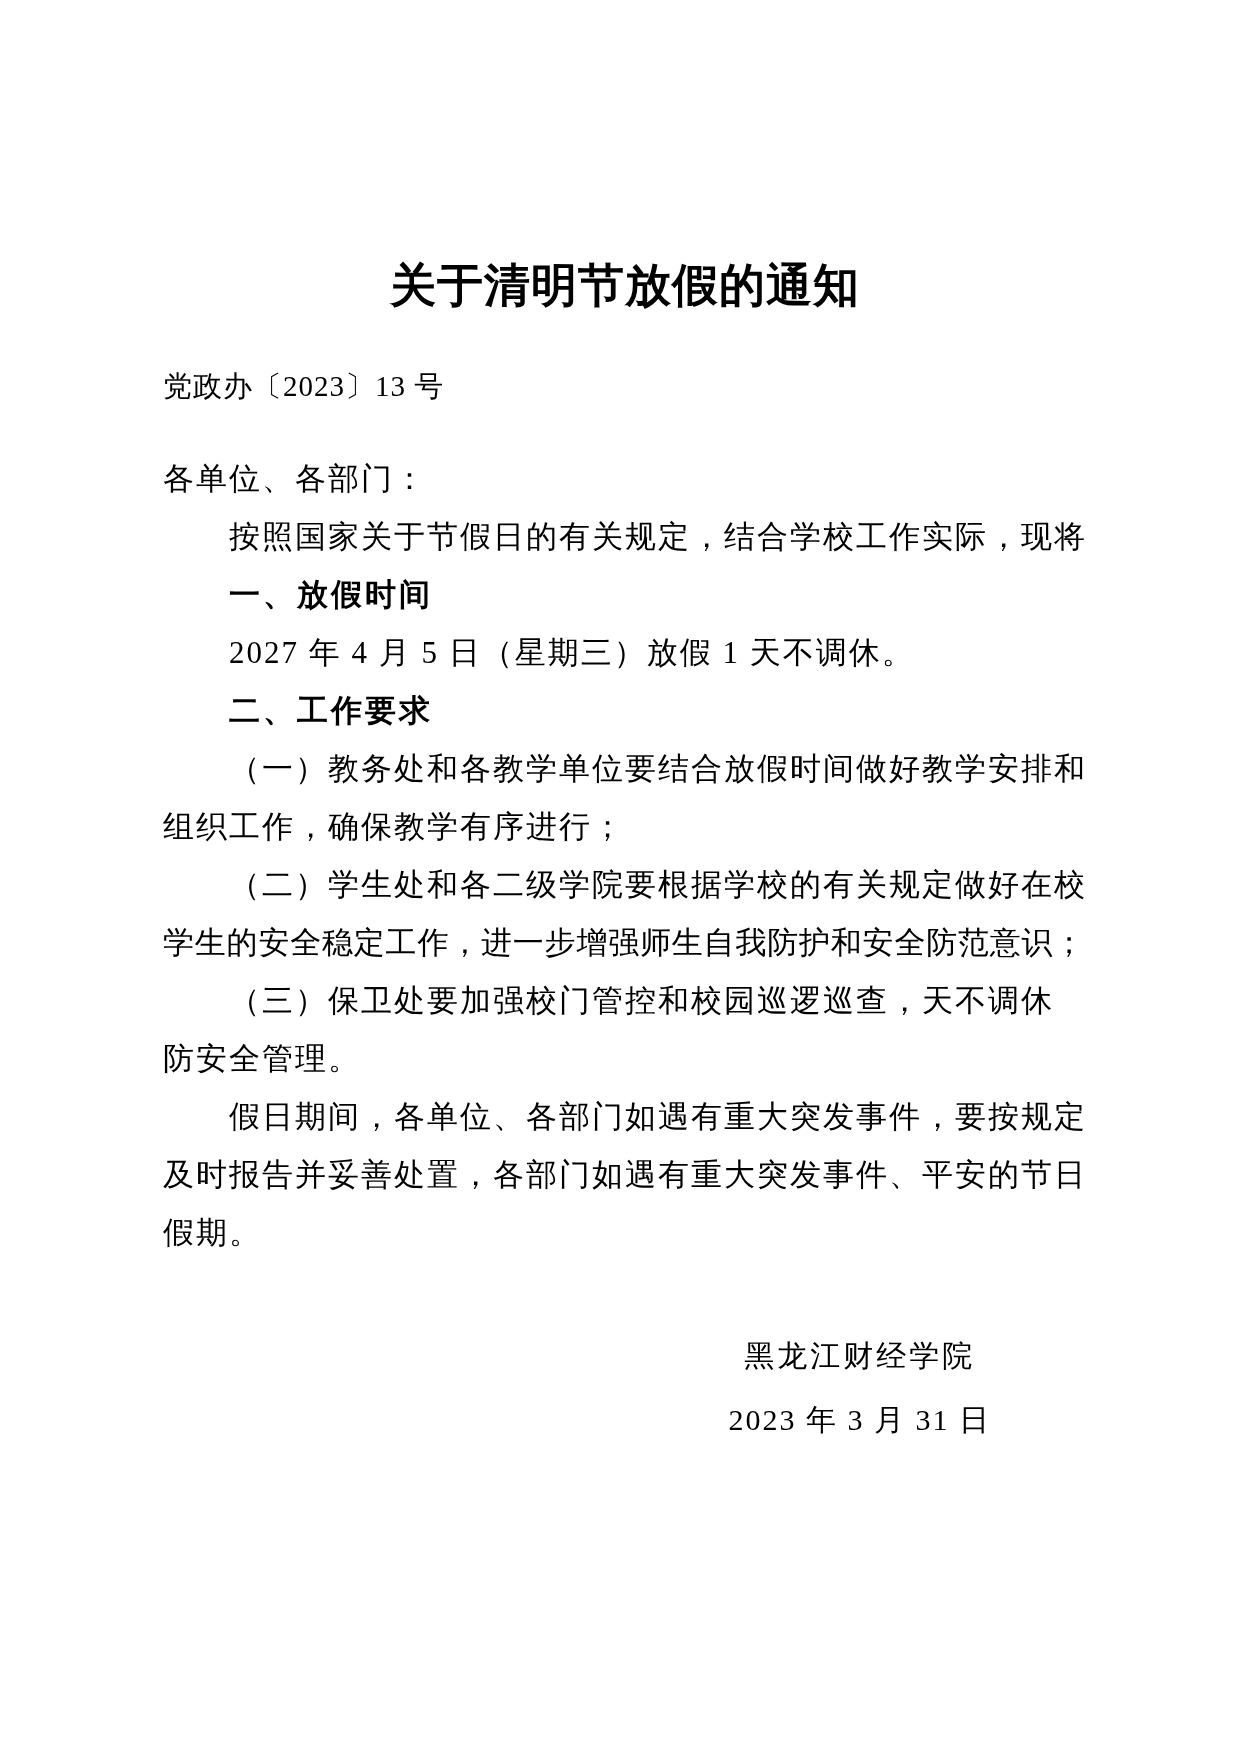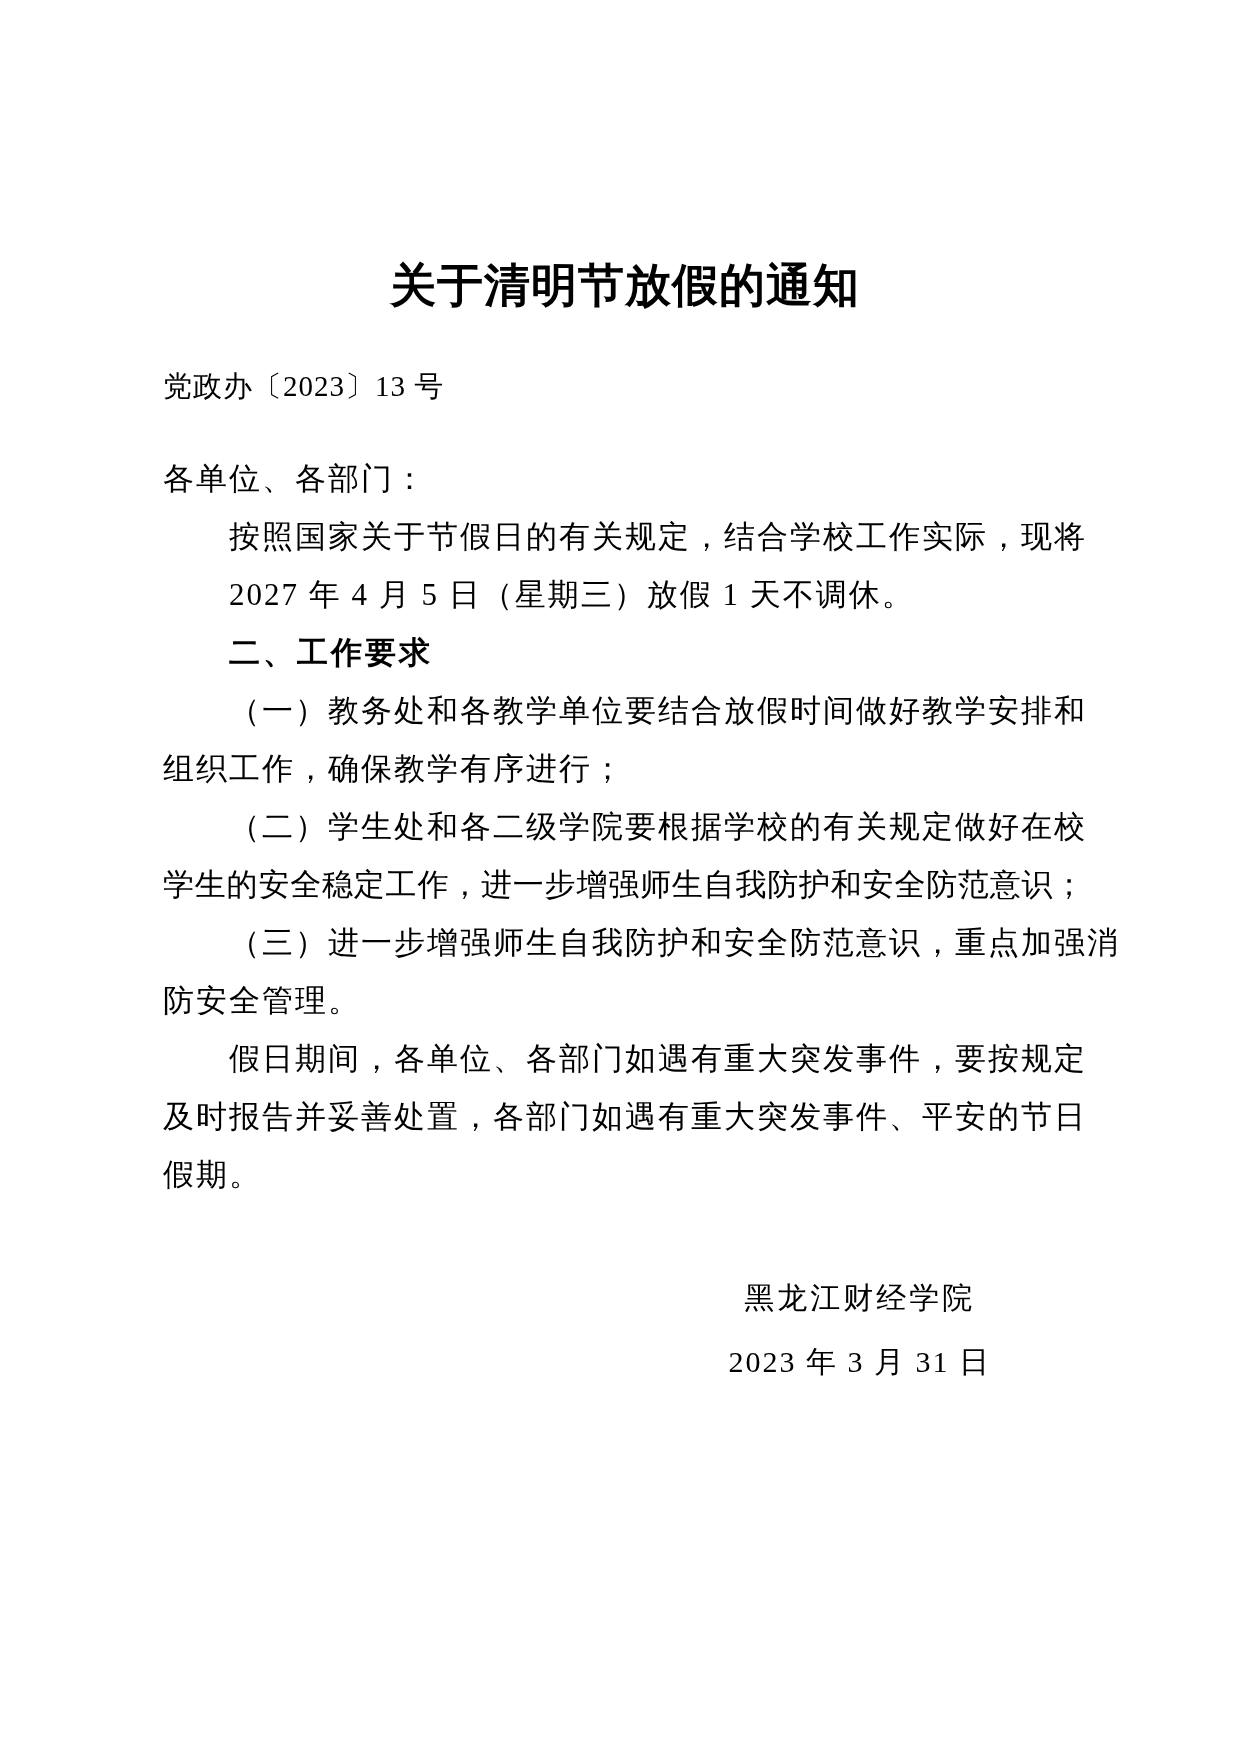--- a/index.html
+++ b/index.html
@@ -76,27 +76,28 @@
 
 <div class="page">
 
   <h1 class="doc-title">关于清明节放假的通知</h1>
 
   <div class="doc-number">党政办〔2023〕13 号</div>
 
   <div class="body-block">
     <div class="line">各单位、各部门：</div>
     <div class="line indent">按照国家关于节假日的有关规定，结合学校工作实际，现将</div>
+    <div class="line indent heading">一、放假时间</div>
     <div class="line indent">2027 年 4 月 5 日（星期三）放假 1 天不调休。</div>
     <div class="line indent heading">二、工作要求</div>
     <div class="line indent">（一）教务处和各教学单位要结合放假时间做好教学安排和</div>
     <div class="line">组织工作，确保教学有序进行；</div>
     <div class="line indent">（二）学生处和各二级学院要根据学校的有关规定做好在校</div>
     <div class="line tight">学生的安全稳定工作，进一步增强师生自我防护和安全防范意识；</div>
-    <div class="line indent">（三）进一步增强师生自我防护和安全防范意识，重点加强消</div>
+    <div class="line indent">（三）保卫处要加强校门管控和校园巡逻巡查，天不调休</div>
     <div class="line">防安全管理。</div>
     <div class="line indent">假日期间，各单位、各部门如遇有重大突发事件，要按规定</div>
     <div class="line">及时报告并妥善处置，各部门如遇有重大突发事件、平安的节日</div>
     <div class="line">假期。</div>
   </div>
 
   <div class="signature-block">
     <div class="signature-inner">
       <div class="signature-org">黑龙江财经学院</div>
       <div class="signature-date">2023 年 3 月 31 日</div>

